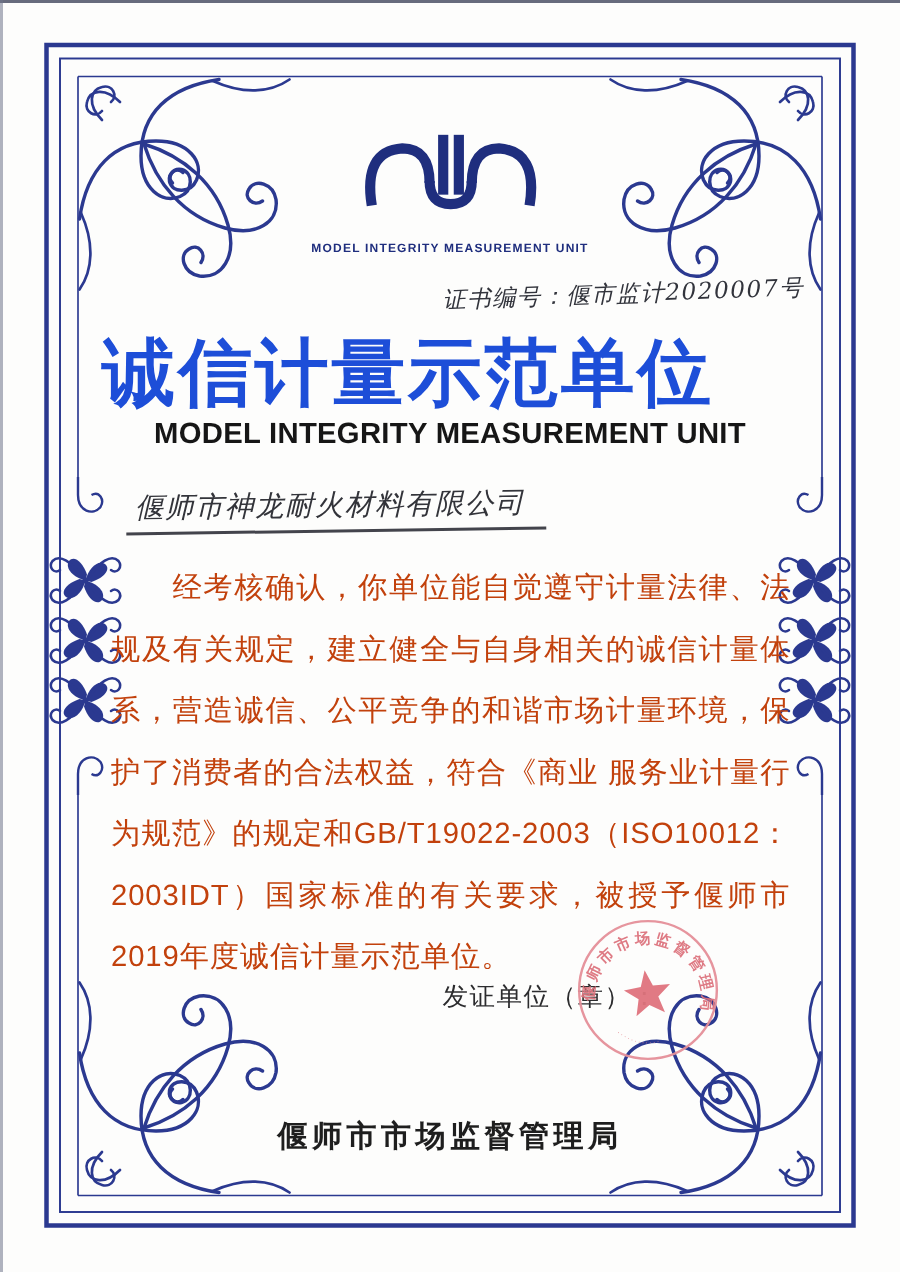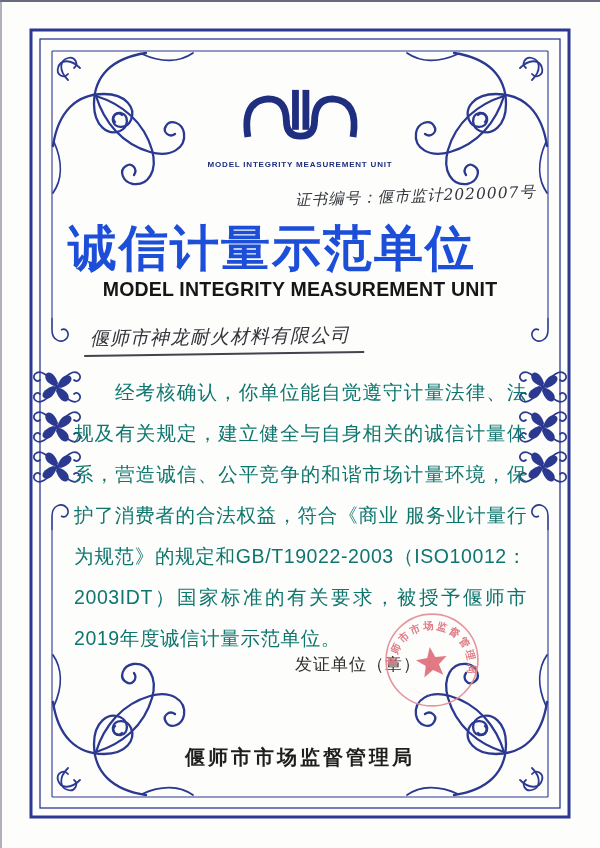--- a/index.html
+++ b/index.html
@@ -39,21 +39,21 @@
   .company-line { position:absolute; top:324px; left:84px; transform:rotate(-0.8deg); }
   .company-line .name {
     display:inline-block; font-family:"DejaVu Serif", serif; font-style:italic;
     font-size:19px; color:#33343a; border-bottom:2px solid #43444c;
     padding:0 14px 3px 6px; letter-spacing:1px;
   }
 
   .body-par {
     position:absolute; top:372px; left:74px; width:453px;
     font-size:19.5px; line-height:41px; text-align:justify; text-indent:2.1em;
-    color:#0f766e; letter-spacing:.6px;
+    color:#c2410c; letter-spacing:.6px;
   }
 
   .issue-label { position:absolute; top:653px; left:295px; font-size:17px; color:#2c2c2e; letter-spacing:1px; }
 
   .seal { position:absolute; top:609px; left:381px; width:102px; height:102px; opacity:.95; }
 
   .footer-issuer {
     position:absolute; top:744px; left:0; width:600px; text-align:center;
     font-size:20px; font-weight:bold; color:#1e1e1e; letter-spacing:3px;
   }

